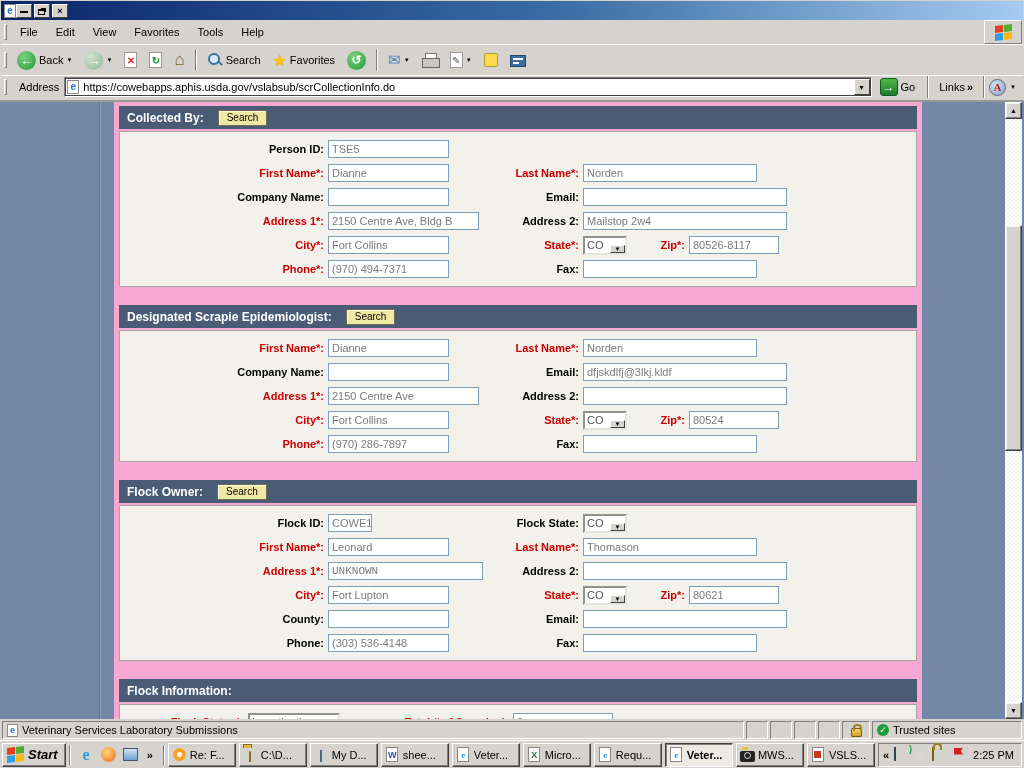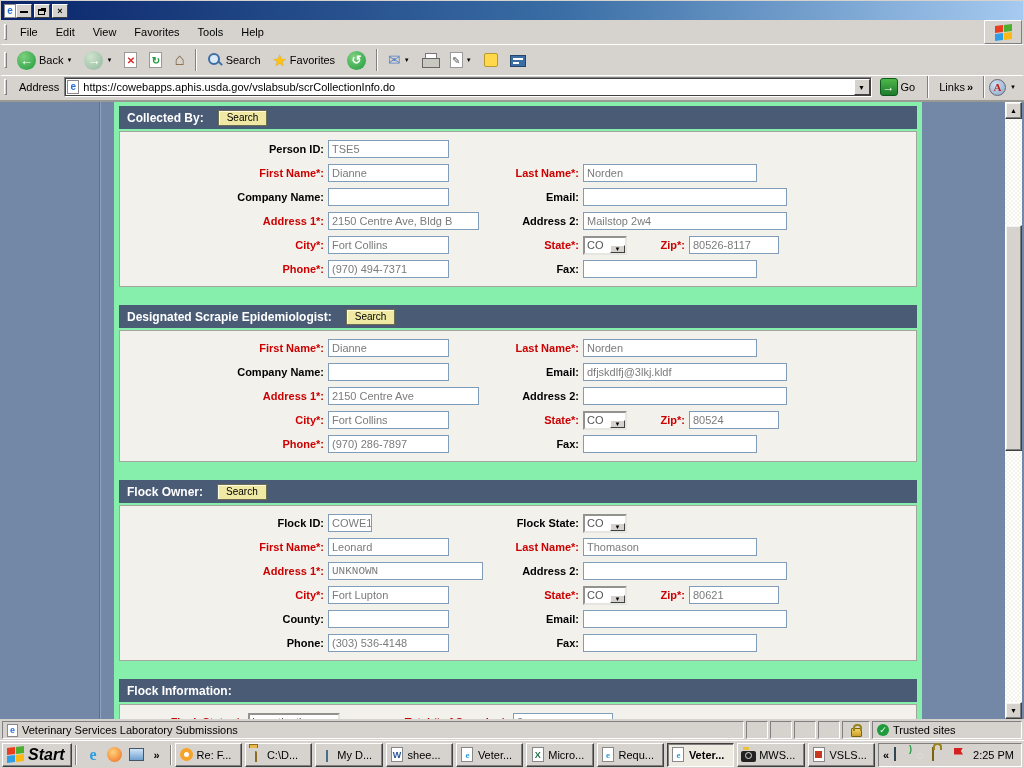--- a/index.html
+++ b/index.html
@@ -63,21 +63,21 @@
   .addr-drop { width:16px; height:16px; background:#D6D3CE; border:1px solid; border-color:#fff #404040 #404040 #fff; display:flex; align-items:center; justify-content:center; font-size:7px; }
   .go-btn { display:flex; align-items:center; gap:3px; margin:0 4px; padding:1px 4px; }
   .go-ico { width:18px; height:18px; background:linear-gradient(#4db848,#1E7A2E); border:1px solid #0d5a1c; border-radius:3px; color:#fff; font-weight:bold; display:flex; align-items:center; justify-content:center; font-size:12px; }
   .links-lab { margin:0 2px 0 6px; }
   .chev { font-weight:bold; font-size:11px; margin-right:6px; }
   .adobe-ico { width:17px; height:17px; border-radius:50%; background:radial-gradient(circle at 35% 30%,#cfe0f0,#8aa8c8); border:1px solid #667; color:#C21E1E; font-weight:bold; font-size:11px; display:flex; align-items:center; justify-content:center; font-family:"Liberation Serif",serif; }
 
   
   .content { flex:1; position:relative; background:#7288A6; border-top:2px solid #9a9a94; overflow:hidden; }
   .frame-divider { position:absolute; left:99px; top:0; bottom:0; width:2px; background:#5C7089; border-right:1px solid #8FA3BC; }
-  .white-panel { position:absolute; left:114px; top:0; bottom:0; width:808px; background:#86efac; padding:4px 5px 0 5px; }
+  .white-panel { position:absolute; left:114px; top:0; bottom:0; width:808px; background:#f9a8d4; padding:4px 5px 0 5px; }
 
   .sec { margin-top:18px; }
   .sec:first-child { margin-top:0; }
   .sec-head { height:23px; background:#4A5B76; color:#fff; display:flex; align-items:center; padding-left:8px; }
   .sec-title { font-weight:bold; font-size:12px; }
   .search-btn { margin-left:14px; font-family:"Liberation Sans",sans-serif; font-size:10px; color:#000; background:#F0E9A4; border:1px solid #6e6d52; box-shadow:inset 1px 1px 0 #fffbe0; padding:1px 8px 2px; cursor:default; }
   .sec-body { margin-top:2px; background:#F2F1EC; border:1px solid #A5A5A0; padding:5px 0 5px 8px; }
   .frow { height:24px; display:flex; align-items:center; }
   .flabel { display:inline-block; font-weight:bold; font-size:11px; color:#000; text-align:right; padding-right:4px; white-space:nowrap; }
   .flabel.req { color:#CC0000; }
@@ -99,21 +99,21 @@
   .pane-main { flex:1; }
   .pane-sm { width:22px; }
   .pane-lock { width:28px; justify-content:center; }
   .pane-trust { width:150px; }
   .lock-ico { width:11px; height:9px; background:linear-gradient(#f4d35e,#caa02c); border:1px solid #7a6210; border-radius:1px; position:relative; margin-top:4px; }
   .lock-ico::before { content:""; position:absolute; left:1px; top:-5px; width:5px; height:5px; border:2px solid #9a8420; border-bottom:none; border-radius:4px 4px 0 0; }
   .trust-check { width:12px; height:12px; border-radius:50%; background:#1E9B3C; color:#fff; font-size:9px; display:flex; align-items:center; justify-content:center; }
 
   
   .taskbar { height:28px; background:#D6D3CE; border-top:1px solid #fff; display:flex; align-items:center; padding:0 2px; gap:3px; }
-  .start-btn { height:24px; display:flex; align-items:center; gap:4px; background:#D6D3CE; border:1px solid; border-color:#fff #404040 #404040 #fff; box-shadow:inset -1px -1px 0 #808080; padding:0 7px 0 4px; font-weight:bold; font-size:16px; font-style:italic; }
+  .start-btn { height:24px; display:flex; align-items:center; gap:4px; background:#D6D3CE; border:1px solid; border-color:#fff #404040 #404040 #fff; box-shadow:inset -1px -1px 0 #808080; padding:0 7px 0 4px; font-weight:bold; font-size:13px; font-style:italic; }
   .ql { display:flex; align-items:center; gap:5px; padding:0 4px; }
   .ql-ico { width:17px; height:17px; display:flex; align-items:center; justify-content:center; }
   .ie-e { color:#2A9CE0; font-weight:bold; font-size:16px; font-family:"Liberation Serif",serif; }
   .ff { width:15px; height:15px; border-radius:50%; background:radial-gradient(circle at 40% 35%,#ffd27a,#f0681c); }
   .app3 { width:15px; height:13px; background:linear-gradient(#cfe4f7,#6fa0cf); border:1px solid #456; }
   .tb-chev { font-weight:bold; padding:0 3px; }
   .tsep2 { width:2px; height:20px; border-left:1px solid #808080; border-right:1px solid #fff; }
 
   .taskbtns { flex:1; display:flex; gap:3px; overflow:hidden; }
   .tkb { width:71px; height:24px; background:#D6D3CE; border:1px solid; border-color:#fff #404040 #404040 #fff; box-shadow:inset -1px -1px 0 #808080; display:flex; align-items:center; gap:3px; padding:0 3px; white-space:nowrap; overflow:hidden; font-size:11px; }

